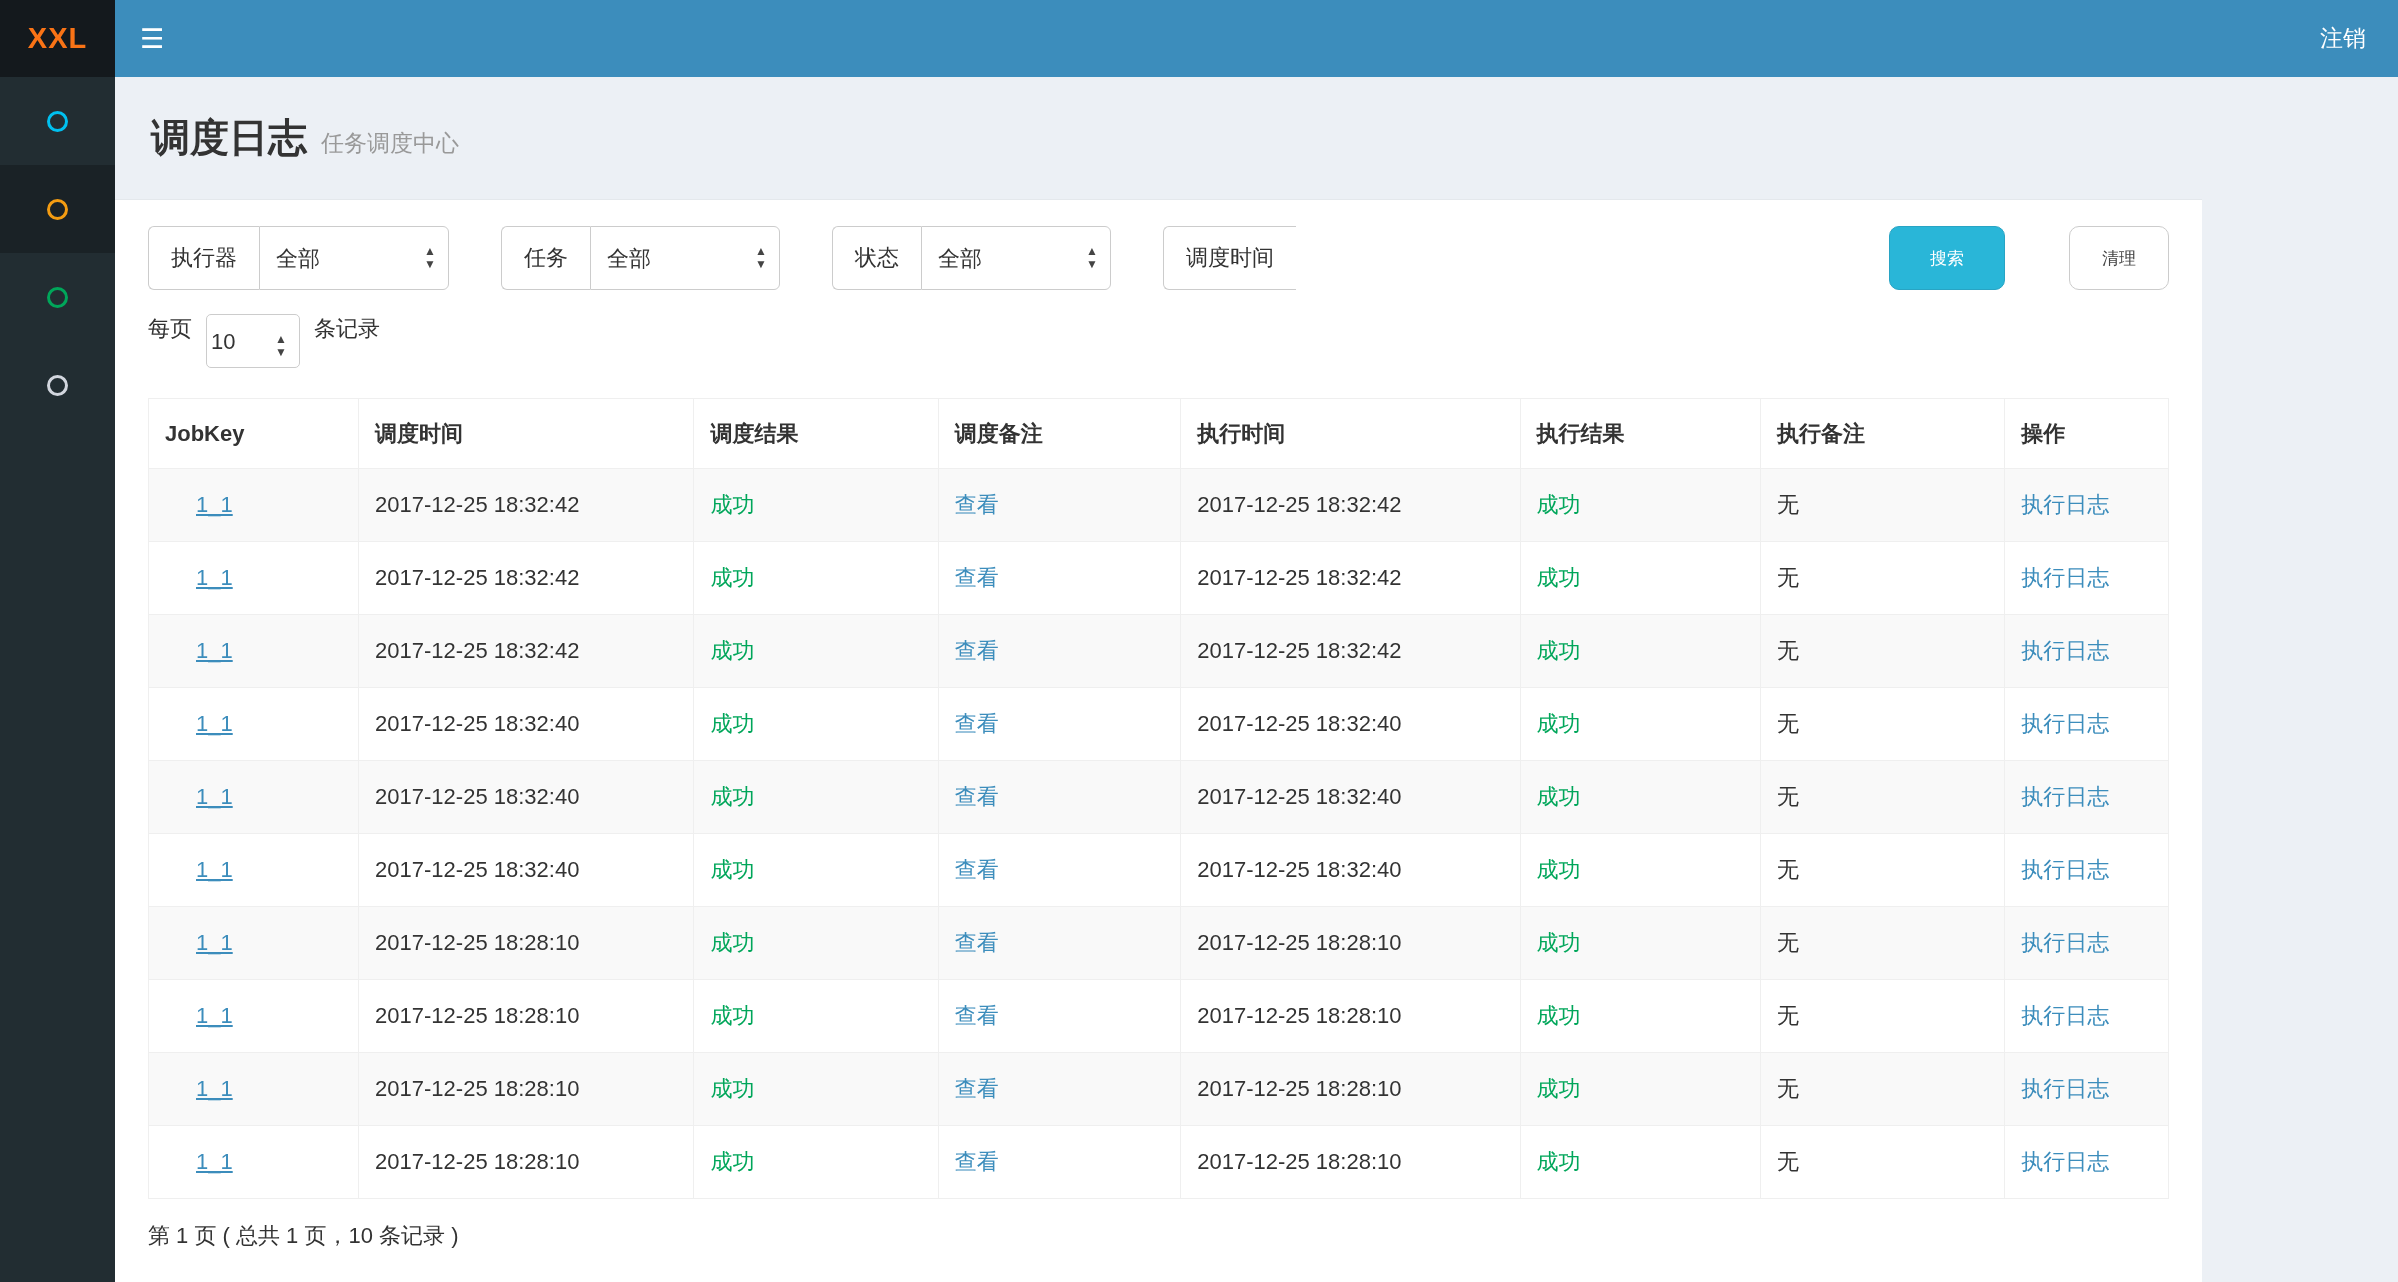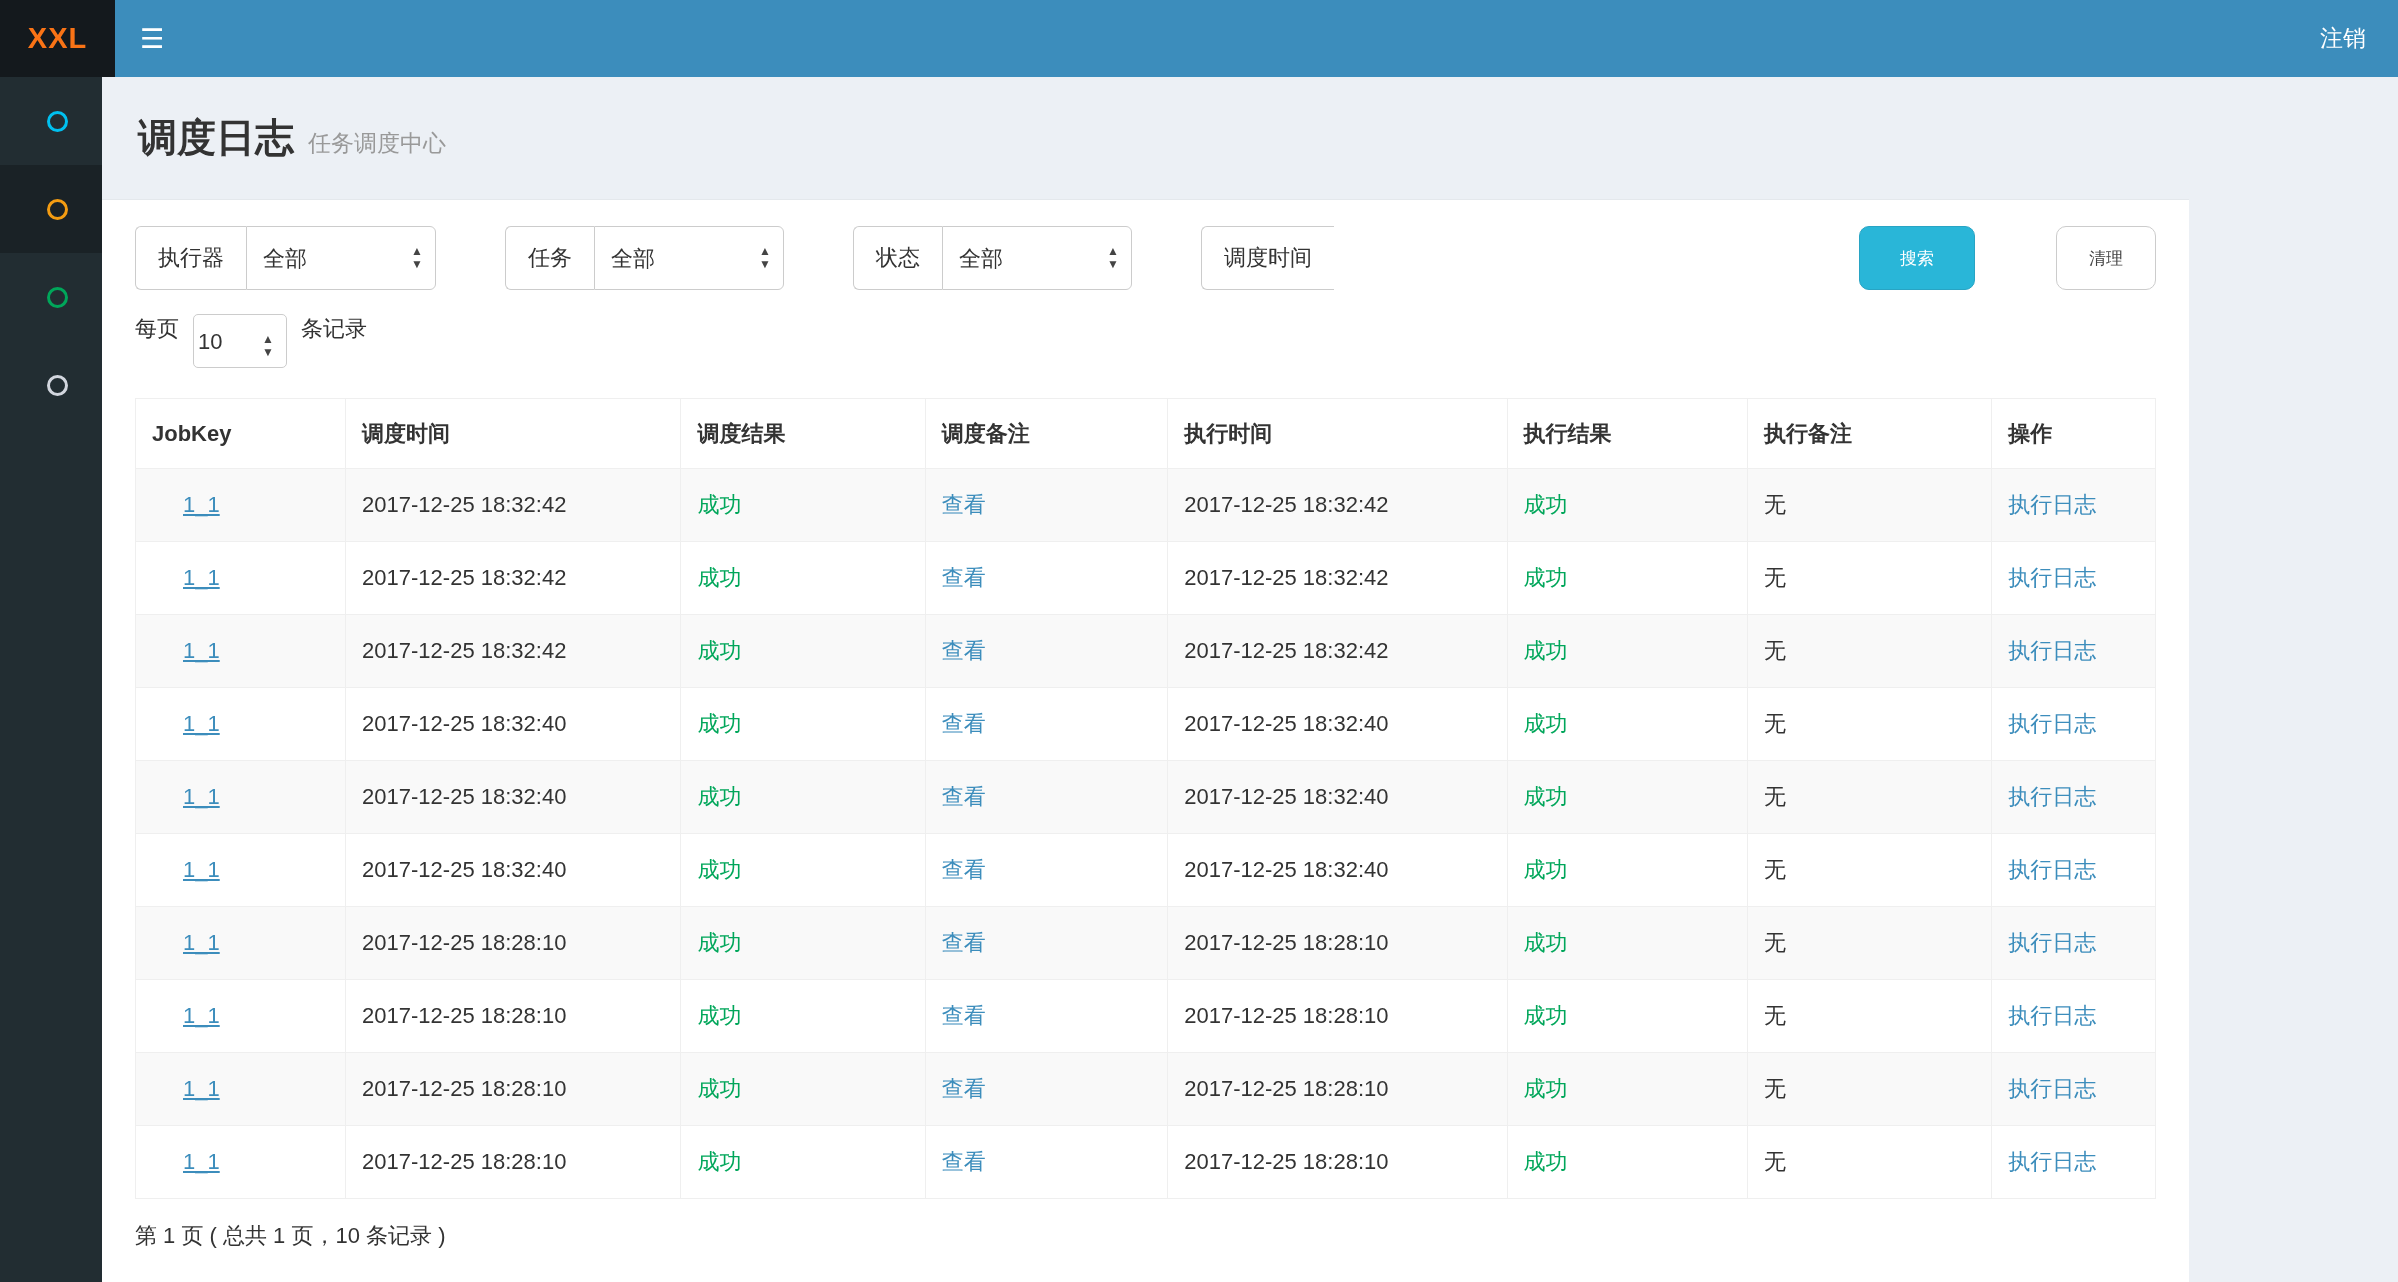--- a/index.html
+++ b/index.html
@@ -16,28 +16,28 @@
   .logout { margin-left:auto; display:flex; align-items:center; padding:0 32px; color:#fff;
             font-size:23px; cursor:pointer; }
 
   
   .sidebar { position:absolute; top:77px; left:0; width:115px; height:1205px; background:#222d32; }
   .sidebar-item { height:88px; display:flex; align-items:center; justify-content:center; cursor:pointer; }
   .sidebar-item.active { background:#1a2226; }
   .circle-icon { width:21px; height:21px; border-radius:50%; border:3px solid #fff; display:block; }
 
   
-  .content { position:absolute; top:77px; left:102px; width:2087px; height:1205px; background:#ecf0f5; }
+  .content { position:absolute; top:77px; left:115px; width:2087px; height:1205px; background:#ecf0f5; }
   .content-header { height:122px; display:flex; align-items:center; padding:0 36px; }
   .page-title { font-size:39px; font-weight:bold; color:#333; }
   .page-subtitle { font-size:23px; color:#999; margin-left:14px; padding-top:10px; }
   .box { background:#fff; width:100%; height:1083px; padding:26px 33px 0; border-top:1px solid #e4e8ec; }
 
   
-  .filters { display:flex; align-items:center; height:64px;gap:17px; }
+  .filters { display:flex; align-items:center; height:64px; }
   .input-group { display:flex; height:64px; margin-right:52px; }
   .addon { display:flex; align-items:center; padding:0 22px; border:1px solid #ccc; border-right:0;
            background:#fff; border-radius:6px 0 0 6px; font-size:22px; color:#333; white-space:nowrap; }
   .select-wrap { position:relative; display:block; height:64px; }
   .select-wrap select { -webkit-appearance:none; appearance:none; height:64px; width:190px;
         border:1px solid #ccc; border-radius:0 6px 6px 0; background:#fff; color:#333;
         font-size:22px; padding:0 48px 0 16px; font-family:inherit; cursor:pointer; }
   .spin-arrows { position:absolute; right:13px; top:50%; transform:translateY(-50%);
                  display:flex; flex-direction:column; align-items:center; font-size:12px;
                  line-height:13px; color:#444; pointer-events:none; }

